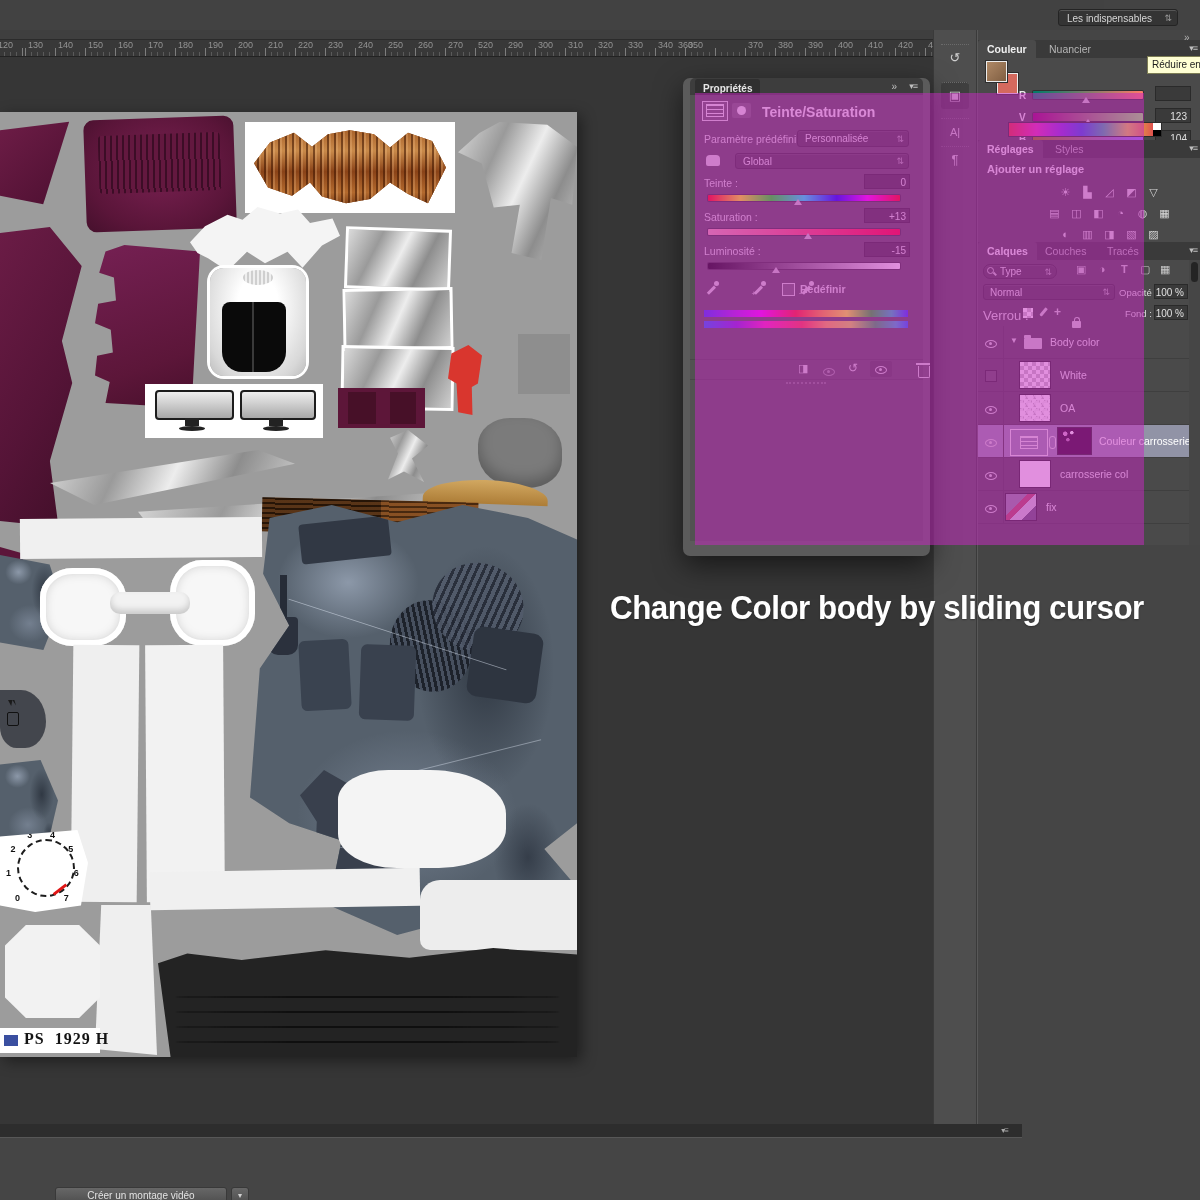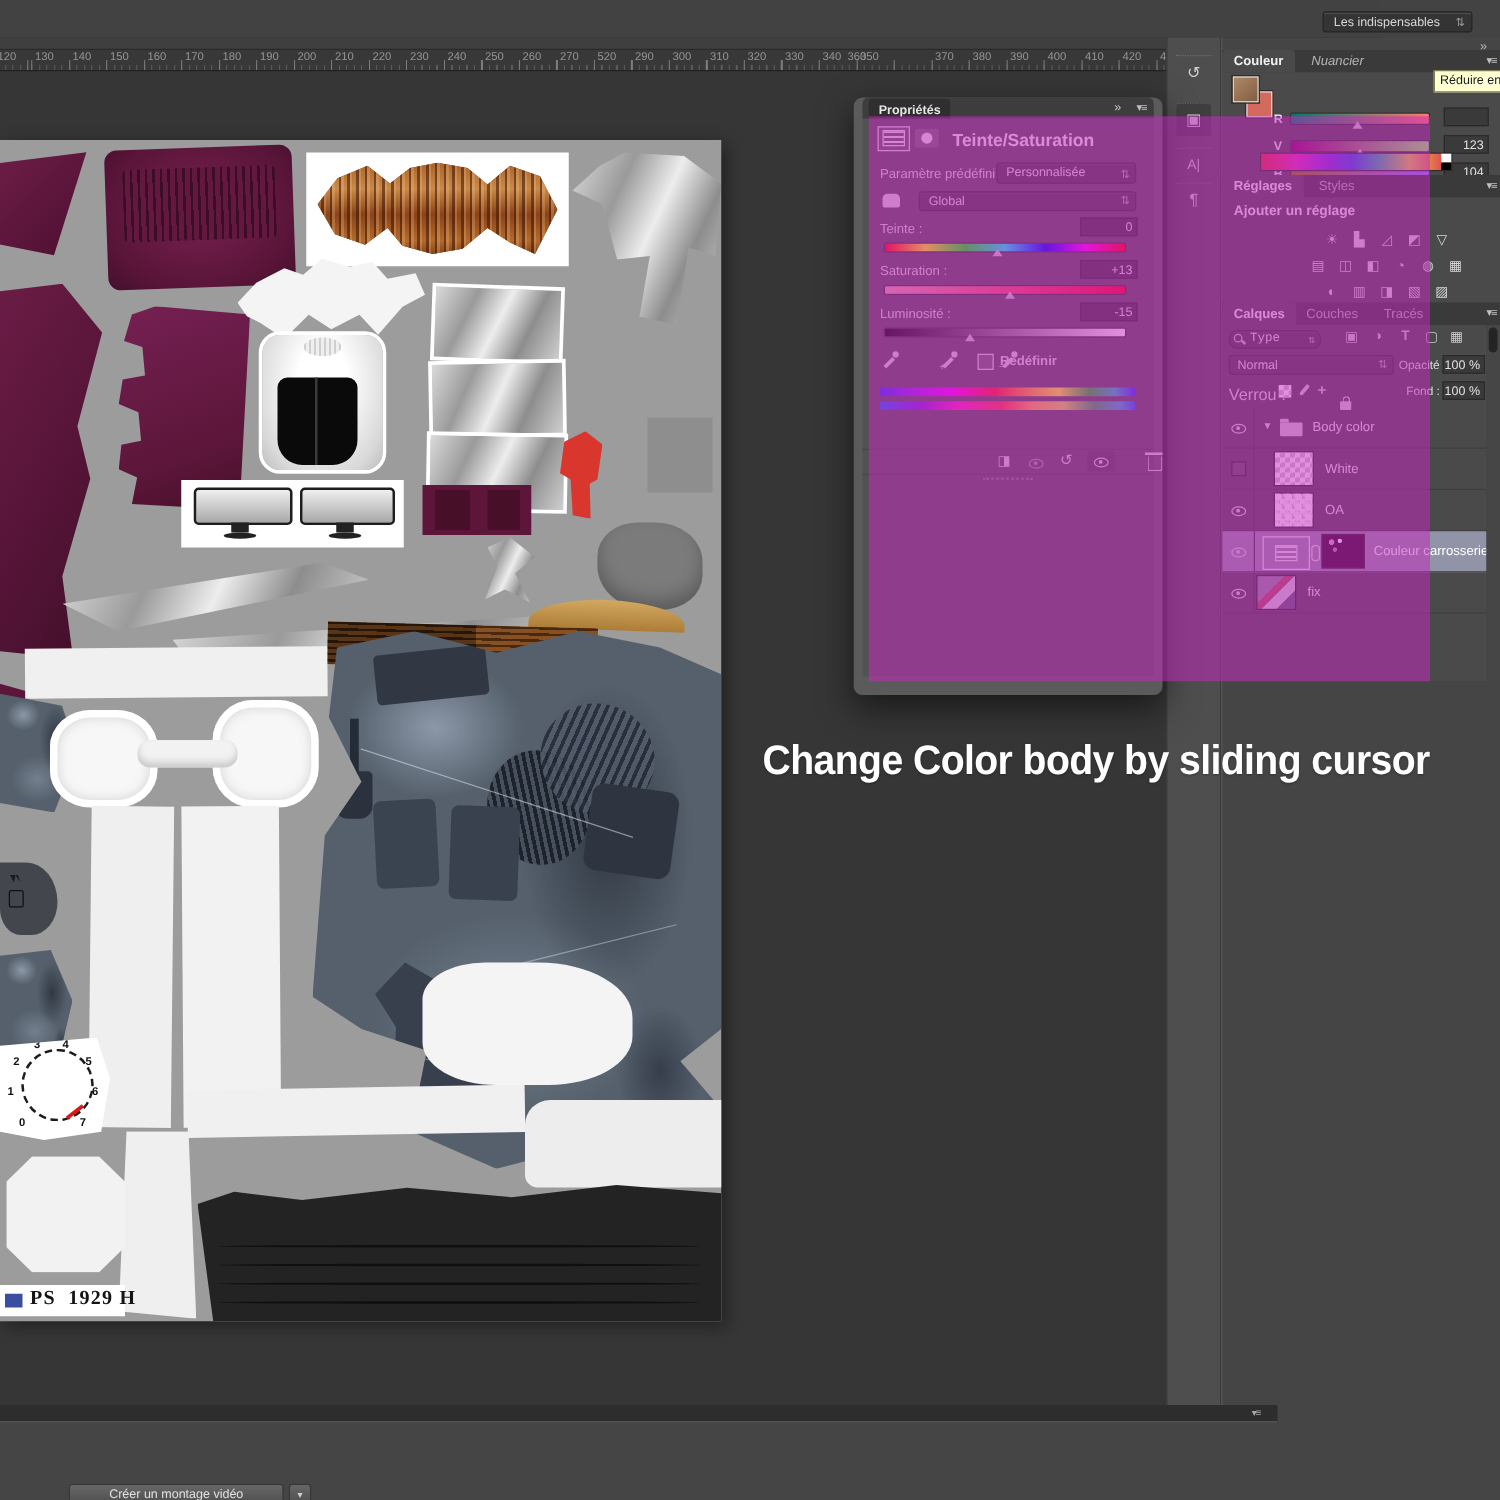--- a/index.html
+++ b/index.html
@@ -286,21 +286,21 @@
   <div class="dockcell" style="top:52px;background:#3f3f3f;border-radius:3px;">▣</div>
   <div class="dockcell" style="top:88px;font-size:11px;">A|</div>
   <div class="dockcell" style="top:116px;">¶</div>
 </div>
 
 <div class="abs" id="rightcol">
   <span class="abs" style="left:206px;top:2px;color:#b5b5b5;font-size:10px;">»</span>
 
   <div class="tabrow" style="top:10px;">
     <div class="tab active" style="left:0;">Couleur</div>
-    <div class="tab" style="left:62px;font-style:italic;">Nuancier</div>
+    <div class="tab" style="left:62px;">Nuancier</div>
     <div class="pmenu">▾≡</div>
   </div>
   <div class="panelbody" style="top:28px;height:82px;">
 
     <div class="abs" style="left:18px;top:14px;width:21px;height:21px;background:#d4695e;border:1px solid #2e2e2e;box-shadow:inset 0 0 0 1px #ececec;"></div>
     <div class="abs" style="left:7px;top:2px;width:21px;height:21px;background:linear-gradient(135deg,#b28b68,#7d5c40);border:1px solid #2e2e2e;box-shadow:inset 0 0 0 1px #ececec;"></div>
 
     <span class="blbl abs" style="left:41px;top:32px;font-size:10px;">R</span>
     <div class="track" style="left:55px;top:33px;width:110px;background:linear-gradient(90deg,rgb(0,123,104),rgb(255,123,104));"></div>
     <div class="tri" style="left:104px;top:39px;"></div>
@@ -336,21 +336,21 @@
   </div>
 
   <div class="tabrow" style="top:212px;">
     <div class="tab active" style="left:0;">Calques</div>
     <div class="tab" style="left:58px;">Couches</div>
     <div class="tab" style="left:120px;">Tracés</div>
     <div class="pmenu">▾≡</div>
   </div>
   <div class="panelbody" style="top:230px;height:285px;">
     
-    <div class="ddown" style="left:5px;top:4px;width:74px;height:15px;border-radius:7px;padding-left:16px;line-height:14px;font-family:Liberation Mono, monospace;">
+    <div class="ddown" style="left:5px;top:4px;width:74px;height:15px;border-radius:7px;padding-left:16px;line-height:14px;">
       <span class="mag" style="position:absolute;left:3px;top:2px;"></span>
       <span>Type</span>
       <span class="ar">⇅</span>
     </div>
     <span class="abs" style="left:98px;top:3px;color:#c8c8c8;font-size:11px;">▣</span>
     <span class="abs" style="left:121px;top:3px;color:#c8c8c8;font-size:11px;">◑</span>
     <span class="abs" style="left:143px;top:3px;color:#c8c8c8;font-size:11px;font-weight:bold;">T</span>
     <span class="abs" style="left:162px;top:3px;color:#c8c8c8;font-size:11px;">▢</span>
     <span class="abs" style="left:182px;top:3px;color:#c8c8c8;font-size:11px;">▦</span>
     
@@ -393,20 +393,25 @@
         <div class="eyecell"><span class="eye"></span></div>
         <div class="abs" style="left:32px;top:4px;width:36px;height:25px;border:1px solid #ececec;">
           <div class="hsicon" style="margin:6px auto 0 auto;"></div>
         </div>
         <div class="chain abs" style="left:71px;top:11px;"></div>
         <div class="thumb" style="left:80px;width:33px;background:#2a0a24;background-image:radial-gradient(circle at 22% 22%,#d9a8d0 0 2px,transparent 2.5px),radial-gradient(circle at 42% 18%,#ffffff 0 1.5px,transparent 2px),radial-gradient(circle at 30% 45%,#b684ac 0 1.5px,transparent 2px);"></div>
         <span class="lname" style="left:121px;color:#ffffff;">Couleur carrosserie</span>
       </div>
       <div class="lrow">
         <div class="eyecell"><span class="eye"></span></div>
+        <div class="thumb checker" style="left:42px;background-image:radial-gradient(ellipse at 38% 50%,#fff 0 7px,transparent 8px),radial-gradient(circle at 70% 30%,#f0f0f0 0 3px,transparent 4px),linear-gradient(45deg,#c9c9c9 25%,transparent 25%,transparent 75%,#c9c9c9 75%),linear-gradient(45deg,#c9c9c9 25%,transparent 25%,transparent 75%,#c9c9c9 75%);"></div>
+        <span class="lname" style="left:82px;">carrosserie col</span>
+      </div>
+      <div class="lrow">
+        <div class="eyecell"><span class="eye"></span></div>
         <div class="thumb" style="left:28px;background:linear-gradient(135deg,#8a8f9a 0 38%,#b0525a 38% 52%,#cfd2d8 52% 74%,#5a5f6e 74%);"></div>
         <span class="lname" style="left:68px;">fix</span>
       </div>
     </div>
   </div>
 
   <div class="abs" style="left:211px;top:230px;width:12px;height:285px;background:#464646;">
     <div class="abs" style="left:2px;top:2px;width:7px;height:20px;background:#242424;border-radius:4px;"></div>
   </div>
 </div>

